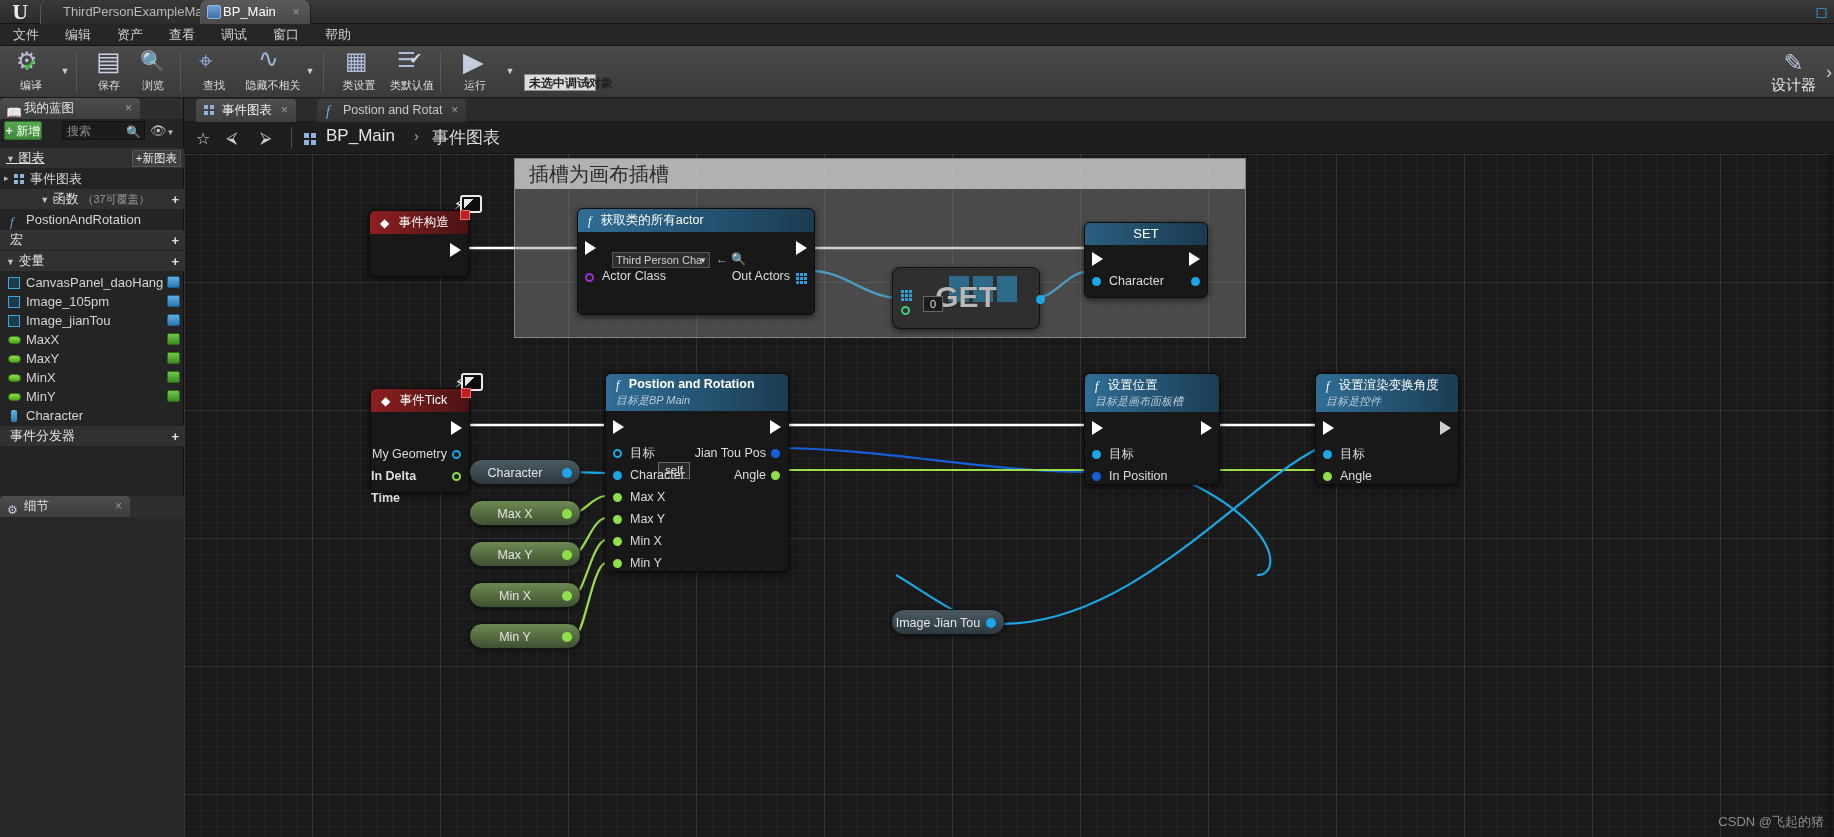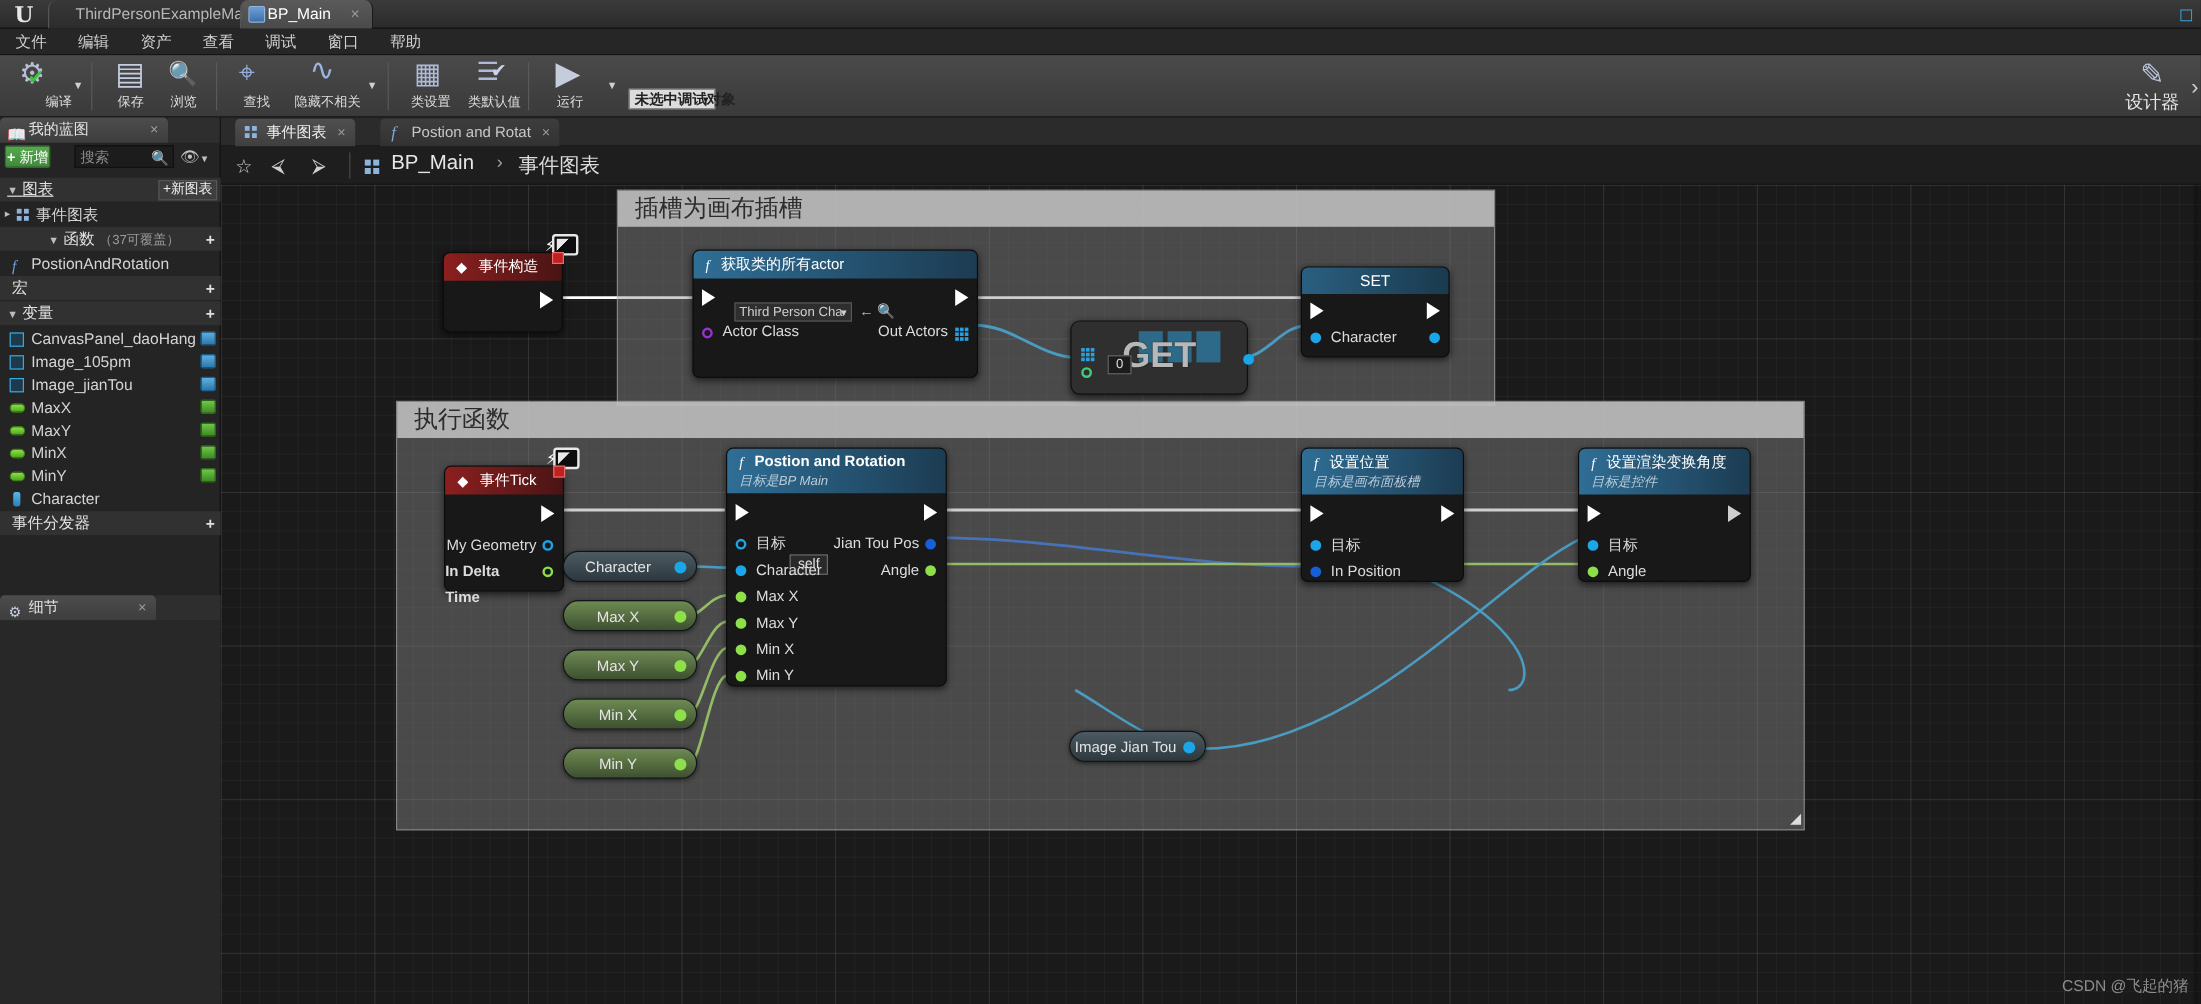--- a/index.html
+++ b/index.html
@@ -369,21 +369,21 @@
   <div class="mi">文件</div>
   <div class="mi">编辑</div>
   <div class="mi">资产</div>
   <div class="mi">查看</div>
   <div class="mi">调试</div>
   <div class="mi">窗口</div>
   <div class="mi">帮助</div>
 </div>
 
 <div id="toolbar">
-  <div class="tbitem" style="left:2px;text-align:right;">
+  <div class="tbitem" style="left:2px;">
     <span class="ic ic-gearcheck"></span>
     <span class="lb">编译</span>
   </div>
   <div class="caretbtn" style="left:58px;">▼</div>
   <div class="tbsep" style="left:76px;"></div>
 
   <div class="tbitem" style="left:80px;">
     <span class="ic ic-save"></span>
     <span class="lb">保存</span>
   </div>
@@ -629,24 +629,20 @@
 
     <path d="M817 470 C 780 470, 745 440, 712 421" stroke="#1ba6e8" stroke-width="2.2" fill="none"></path>
 
     <path d="M817 470 C 950 470, 1060 330, 1135 294" stroke="#1ba6e8" stroke-width="2.2" fill="none"></path>
   </svg>
 
   <div class="comment" style="left:330px; top:4px; width:732px; height:180px;">
     <div class="chdr">插槽为画布插槽</div>
   </div>
 
-  <div class="comment" style="left:146px; top:180px; width:1174px; height:358px;">
-    <div class="chdr">执行函数</div>
-    <div class="rsz">◢</div>
-  </div>
 
   <div class="node" style="left:185px; top:56px; width:100px;">
     <div class="hdr evt">
       <span class="hic">◆</span>
       <span>事件构造</span>
     </div>
     <div class="body" style="height:42px;">
       <div class="prow">
           <span class="pin exec out"></span>
         </div>

